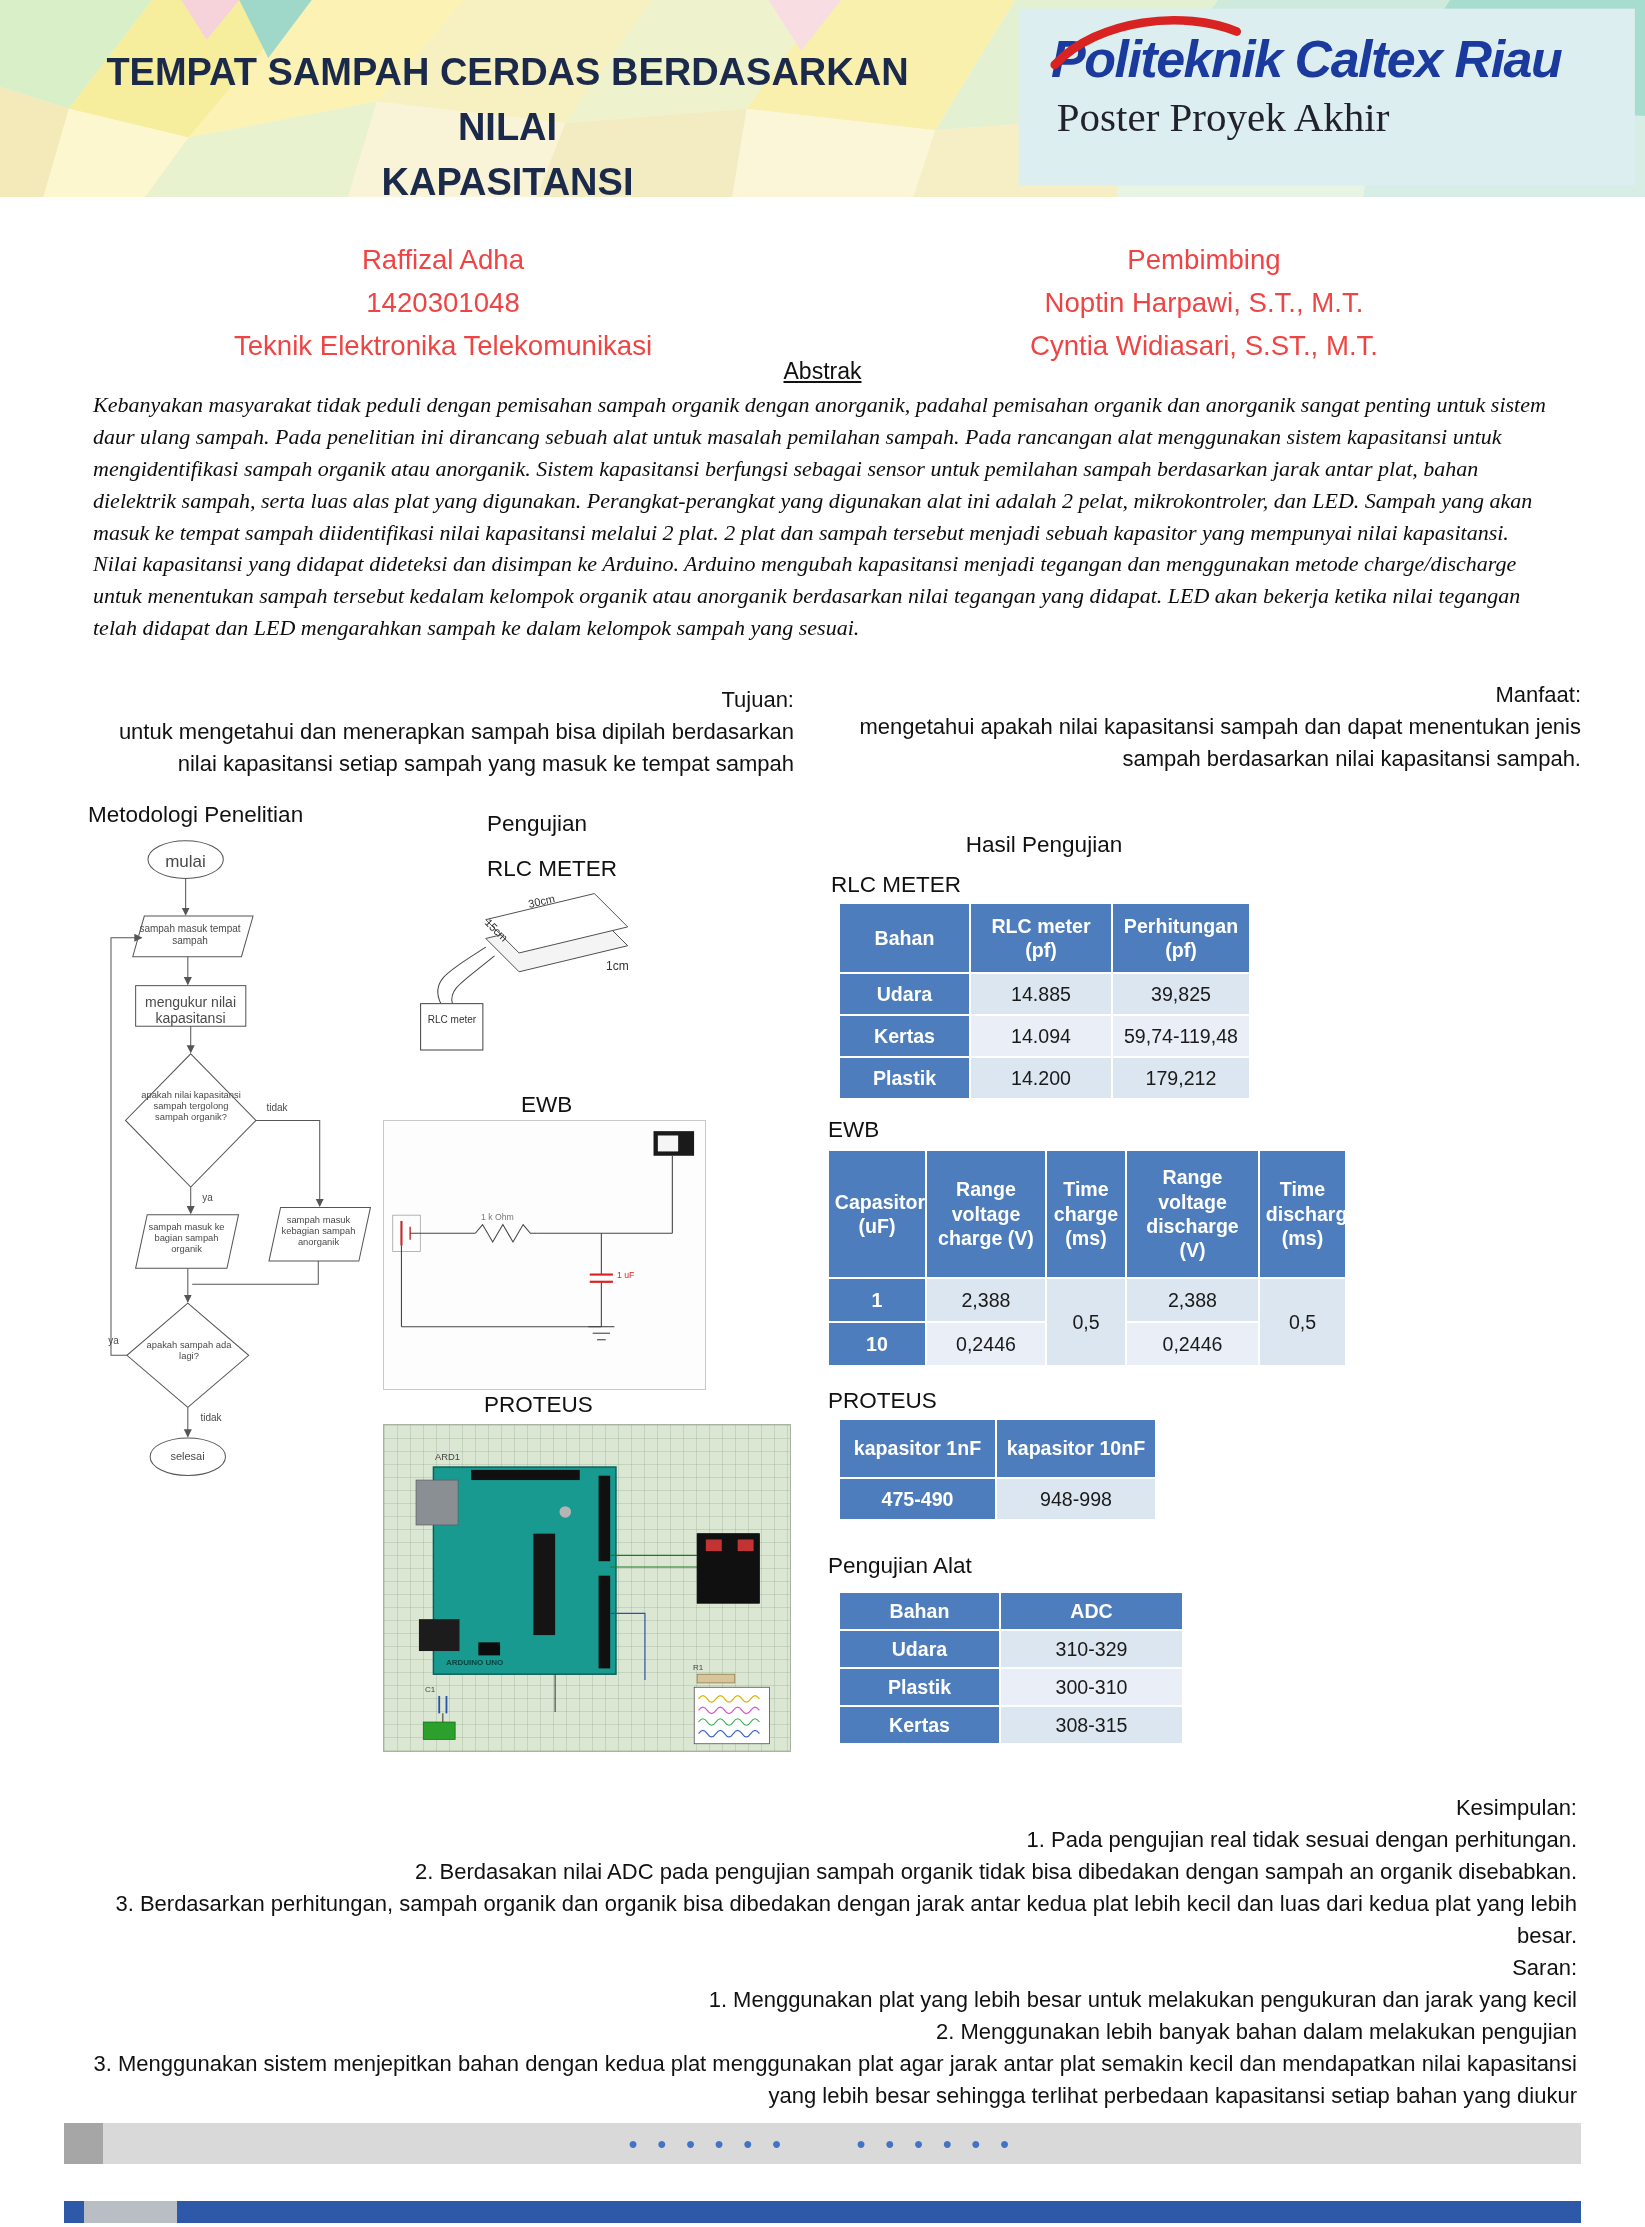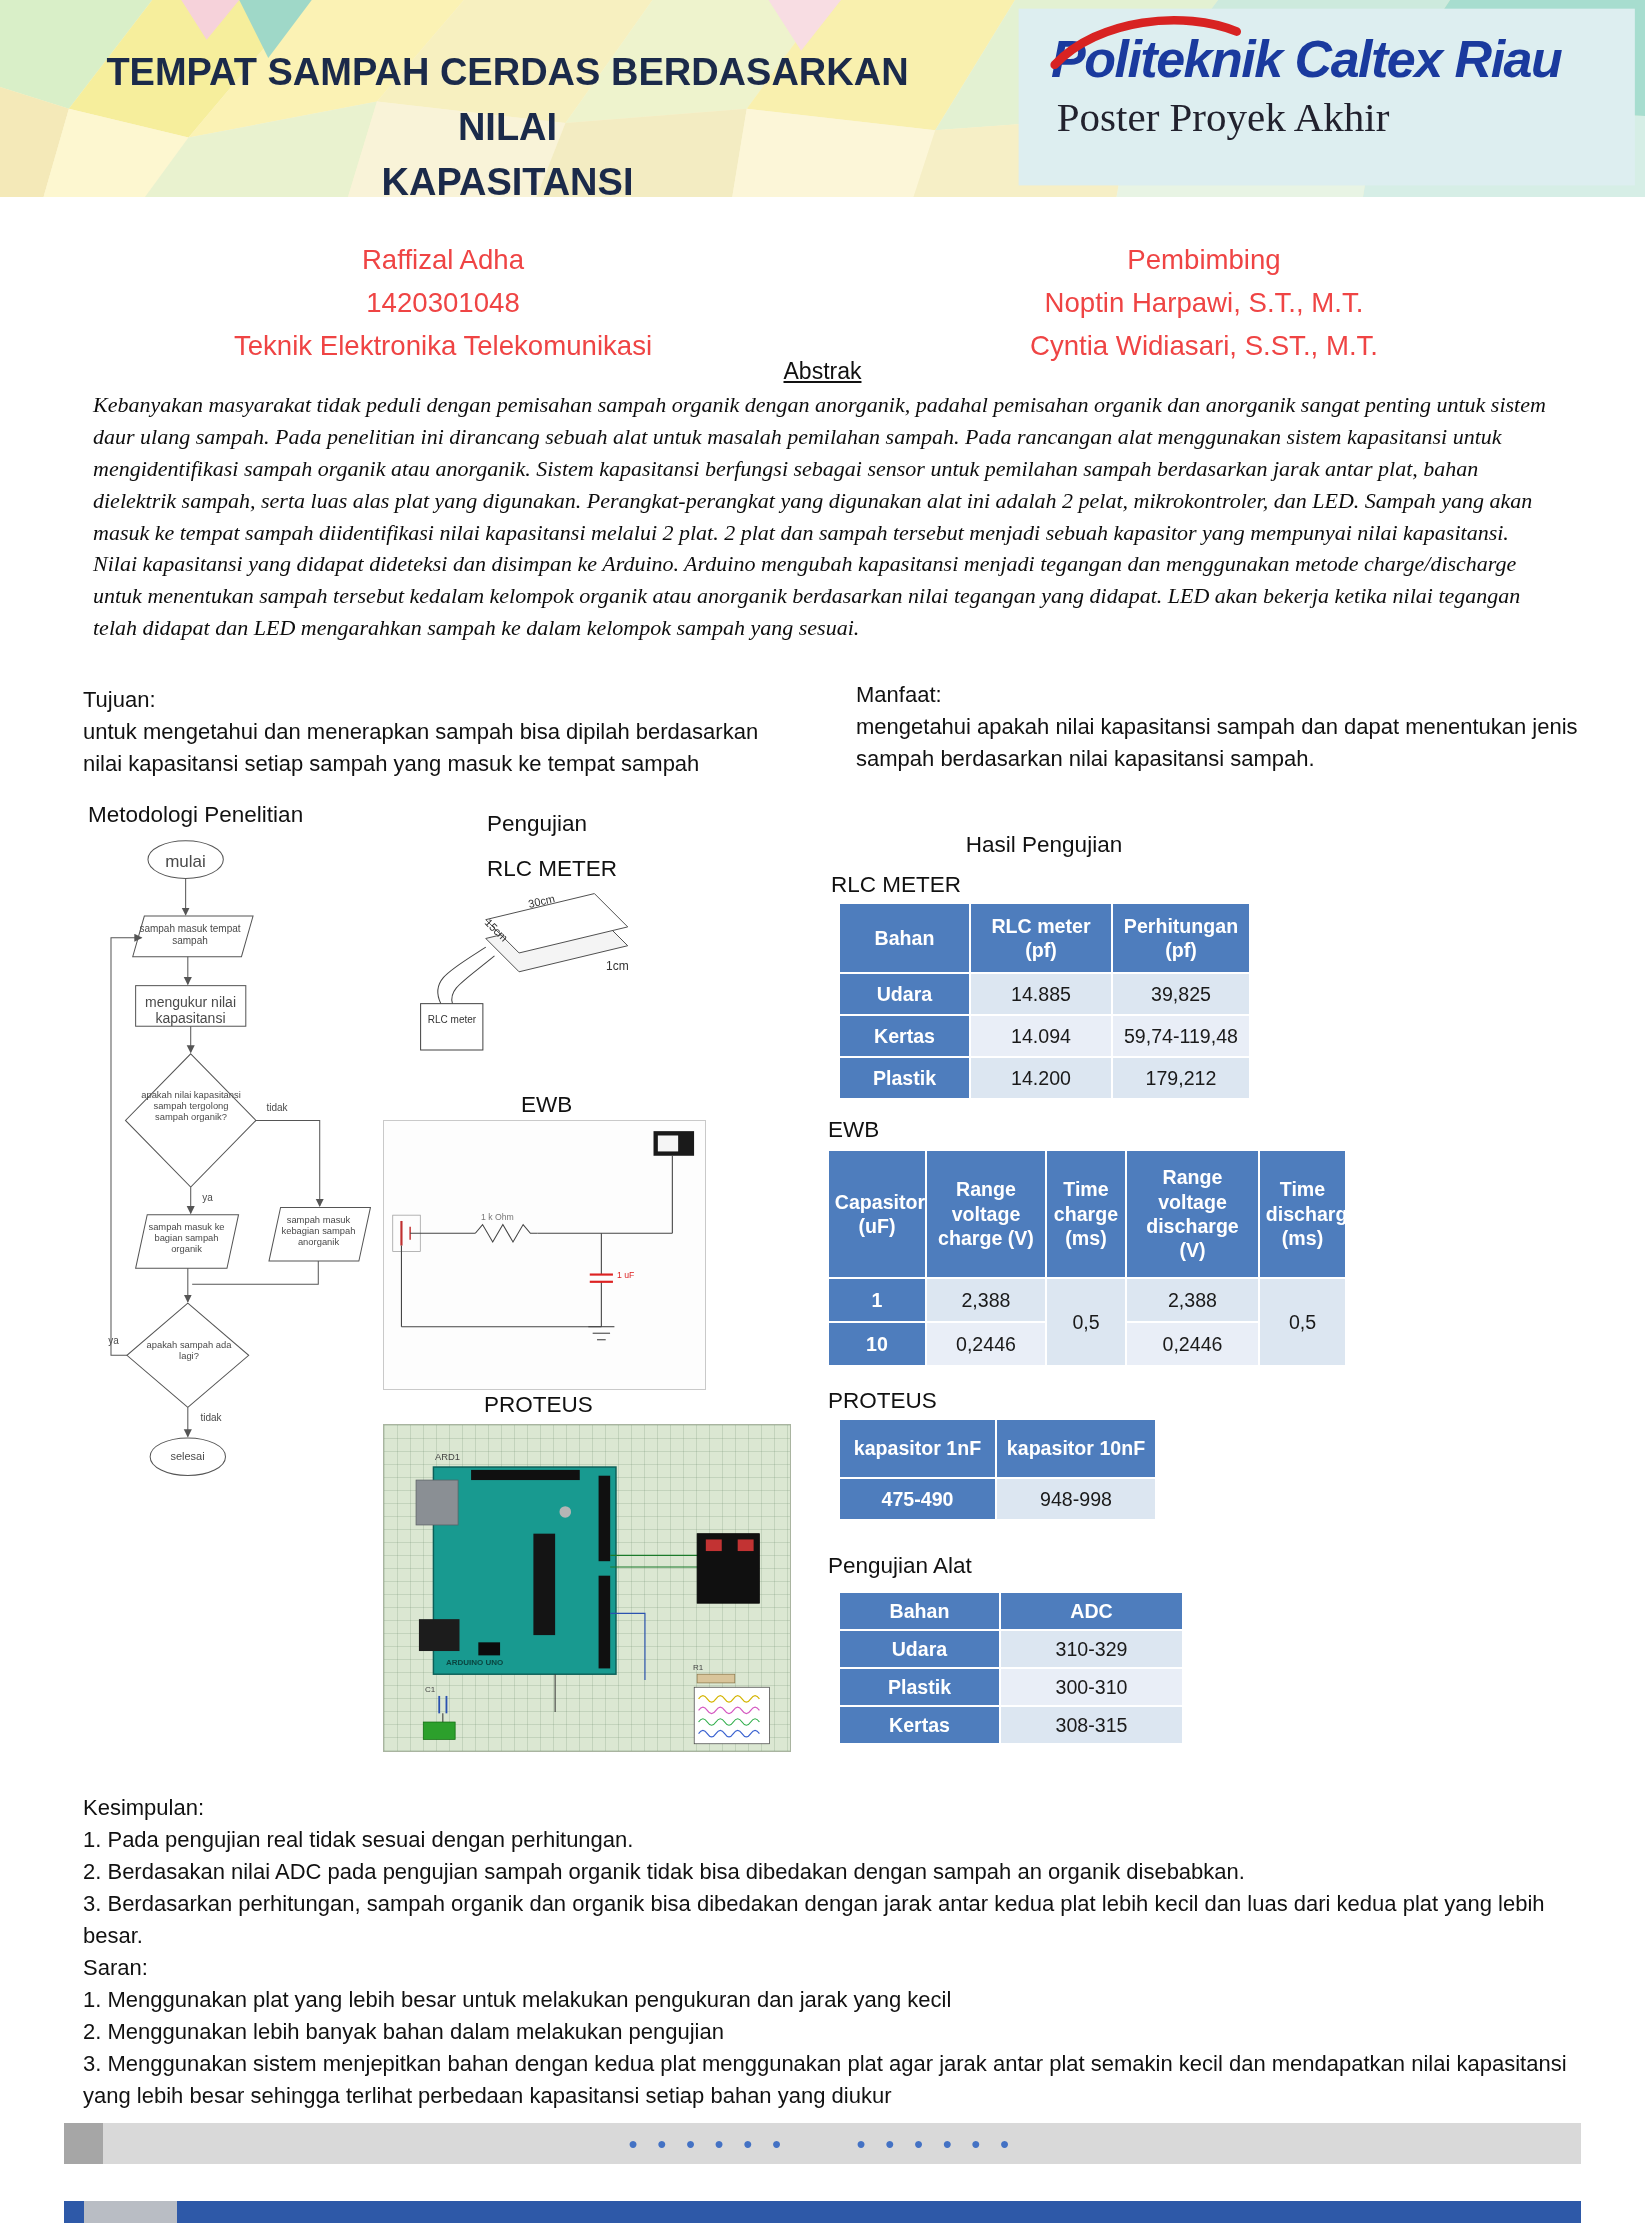--- a/index.html
+++ b/index.html
@@ -4,21 +4,21 @@
 <style>
   * { margin:0; padding:0; box-sizing:border-box; }
   html,body { background:#ffffff; }
   body {
     width:1645px; height:2227px; position:relative; overflow:hidden;
     font-family:"Liberation Sans", sans-serif; color:#111;
   }
   .abs { position:absolute; }
   .center { text-align:center; }
   .sec-h { font-size:22.5px; color:#111;text-align:center; }
-  .body-text { font-size:22px; line-height:1.45; color:#111; }
+  .body-text { font-size:22px; line-height:1.45; color:#111;text-align:right; }
 
   
   .poster-title {
     font-size:38px; font-weight:bold; color:#1b2a4a; line-height:1.45; text-align:center;
   }
   .logo-title {
     font-size:52px; font-weight:bold; font-style:italic; color:#1a3a9e; letter-spacing:-1.5px; white-space:nowrap;
   }
   .logo-subtitle {
     font-family:"Liberation Serif", serif; font-size:41px; color:#22222e; margin-top:4.4px; margin-left:5.8px;

